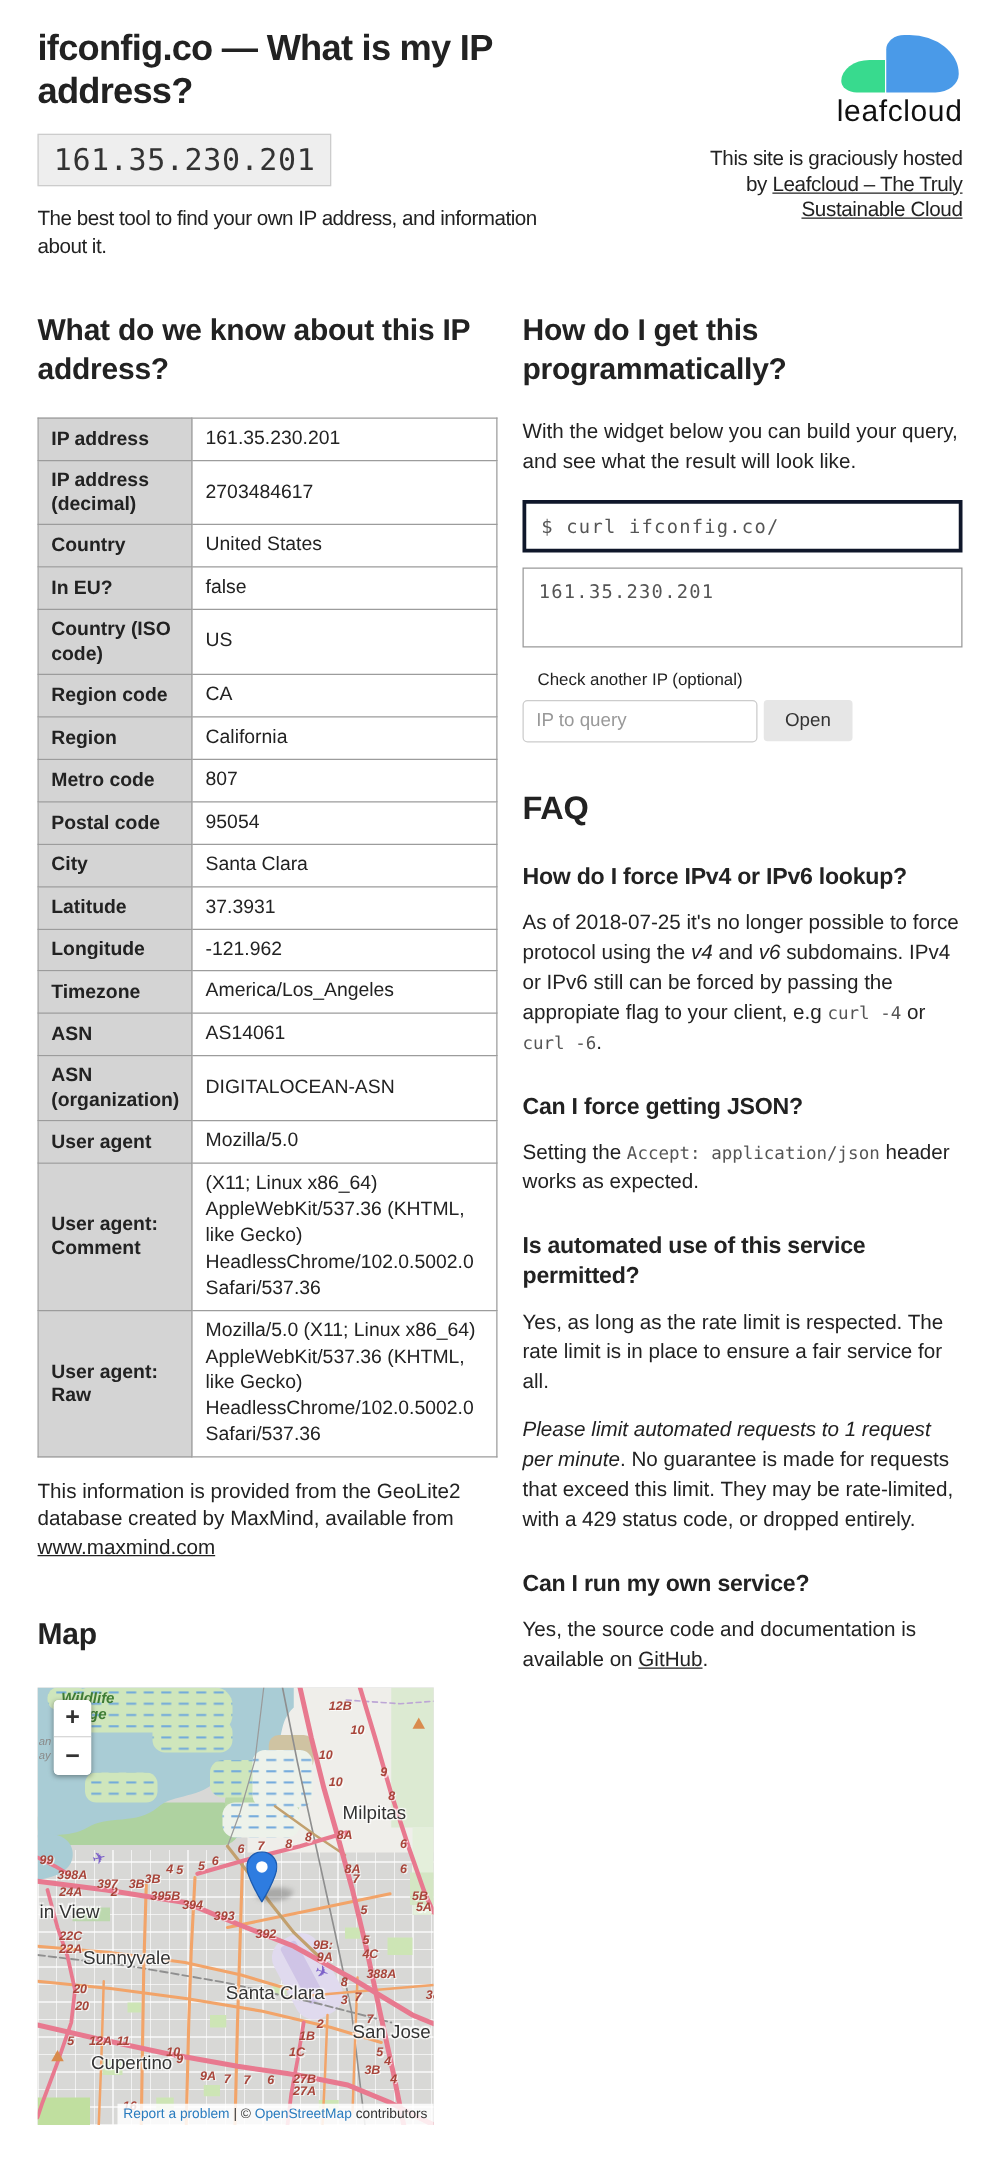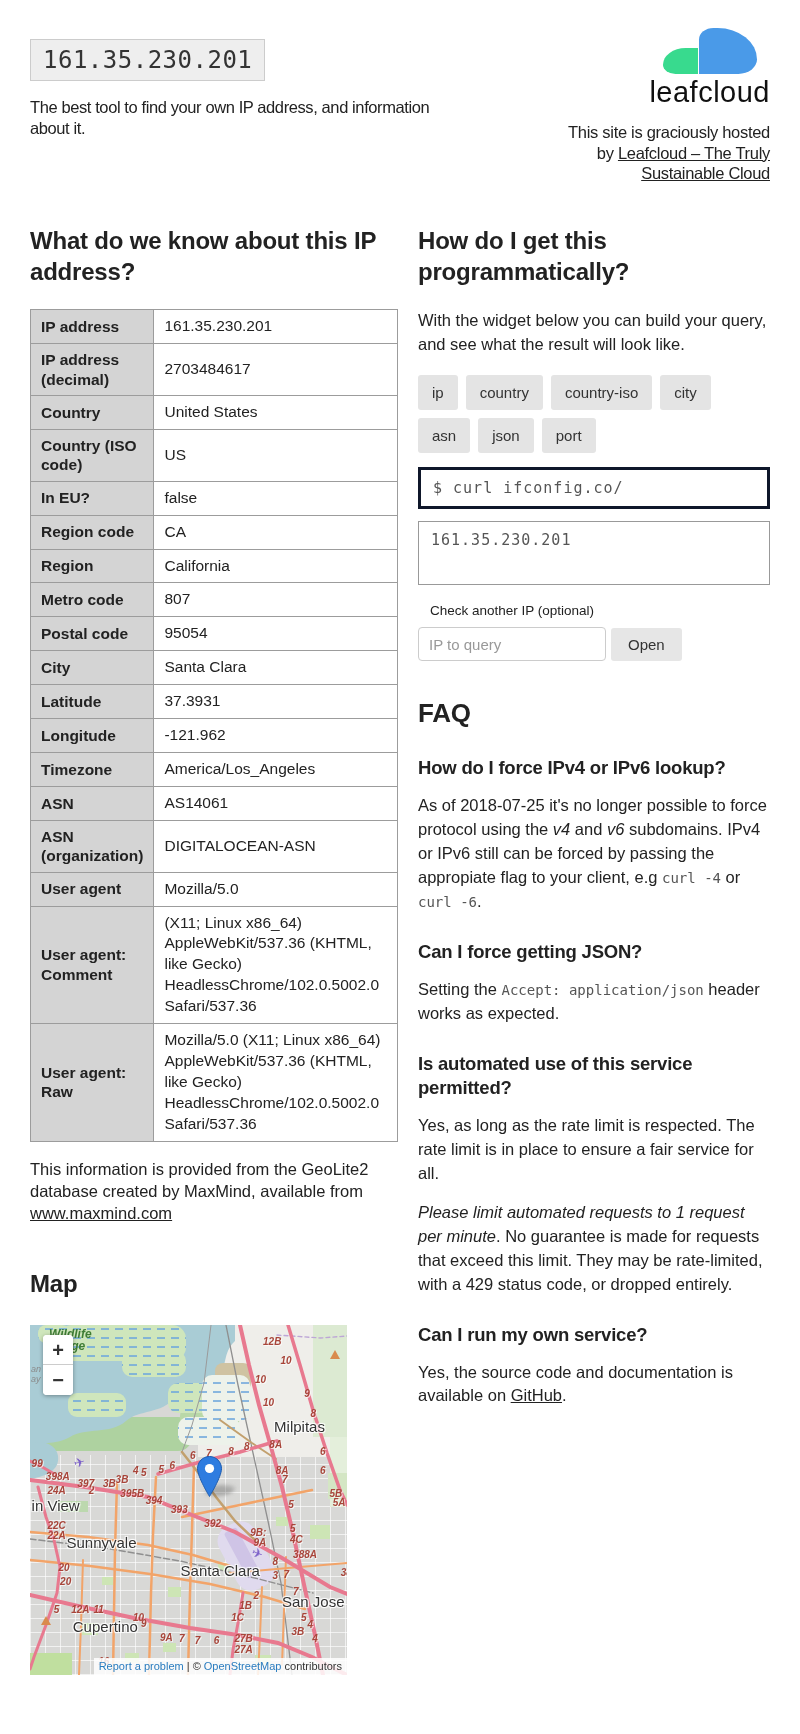--- a/index.html
+++ b/index.html
@@ -25,21 +25,21 @@
     padding: 6px 12px;
     font-family: "DejaVu Sans Mono", monospace;
     font-size: 24px; color: #333; letter-spacing: 0.5px;
   }
   .tagline { margin-top: 16px; font-size: 16.5px; width: 430px; line-height: 1.3; }
   .hdr-right { display: flex; flex-direction: column; align-items: flex-end; padding-top: 6px; }
   .logo { display: flex; flex-direction: column; align-items: center; }
   .leaves { display: flex; align-items: flex-end; gap: 1px; }
   .leaf-green { width: 35px; height: 26px; border-radius: 100% 0 0 55%; }
   .leaf-blue  { width: 58px; height: 46px; border-radius: 35% 95% 45% 0; }
-  .logo-word { font-size: 29px; color: #101010; letter-spacing: 0.5px; margin-top: 2px; }
+  .logo-word { font-size: 24px; color: #101010; letter-spacing: 0.5px; margin-top: 2px; }
   .hosted {
     margin-top: 13px; text-align: right; width: 215px;
     font-size: 16.5px; line-height: 1.25; letter-spacing: -0.3px;
   }
 
   
   .main { display: grid; grid-template-columns: 368px 352px; gap: 20px; margin-top: 42px; }
   h2 { font-size: 24px; font-weight: 700; line-height: 1.28; letter-spacing: -0.2px; }
   .col-left h2, .col-right h2 { margin-bottom: 22px; }
 
@@ -138,20 +138,21 @@
   }
   .attribution a { color: #2a7cbf; text-decoration: none; }
 </style>
 </head>
 <body>
 
 <div class="container">
 
   <div class="header">
     <div class="hdr-left">
+      <h1>ifconfig.co — What is my IP address?</h1>
       <div class="ip-box">161.35.230.201</div>
       <div class="tagline">The best tool to find your own IP address, and information about it.</div>
     </div>
     <div class="hdr-right">
       <div class="logo">
         <div class="leaves">
           <div class="leaf-green" style="background: rgb(56, 218, 142);"></div>
           <div class="leaf-blue" style="background: rgb(74, 154, 232);"></div>
         </div>
         <div class="logo-word">leafcloud</div>
@@ -175,26 +176,26 @@
             </tr>
             <tr>
               <th>IP address (decimal)</th>
               <td>2703484617</td>
             </tr>
             <tr>
               <th>Country</th>
               <td>United States</td>
             </tr>
             <tr>
+              <th>In EU?</th>
+              <td>false</td>
+            </tr>
+            <tr>
               <th>Country (ISO code)</th>
               <td>US</td>
-            </tr>
-            <tr>
-              <th>In EU?</th>
-              <td>false</td>
             </tr>
             <tr>
               <th>Region code</th>
               <td>CA</td>
             </tr>
             <tr>
               <th>Region</th>
               <td>California</td>
             </tr>
             <tr>
@@ -412,29 +413,20 @@
         </div>
         <div class="attribution">
           <a>Report a problem</a><span> | © </span><a>OpenStreetMap</a><span> contributors</span>
         </div>
       </div>
     </div>
 
     <div class="col-right">
       <h2>How do I get this programmatically?</h2>
       <p class="intro">With the widget below you can build your query, and see what the result will look like.</p>
-      <div class="btn-rows">
-          <button class="wbtn">ip</button>
-          <button class="wbtn">country</button>
-          <button class="wbtn">country-iso</button>
-          <button class="wbtn">city</button>
-          <button class="wbtn">asn</button>
-          <button class="wbtn">json</button>
-          <button class="wbtn">port</button>
-        </div>
       <div class="cmd-box">$ curl ifconfig.co/</div>
       <div class="result-box">161.35.230.201</div>
       <div class="check-label">Check another IP (optional)</div>
       <div class="query-row">
         <input class="ip-input" type="text" placeholder="IP to query" style="">
         <button class="open-btn">Open</button>
       </div>
 
       <div class="faq">
         <h2 class="faq-h">FAQ</h2>

